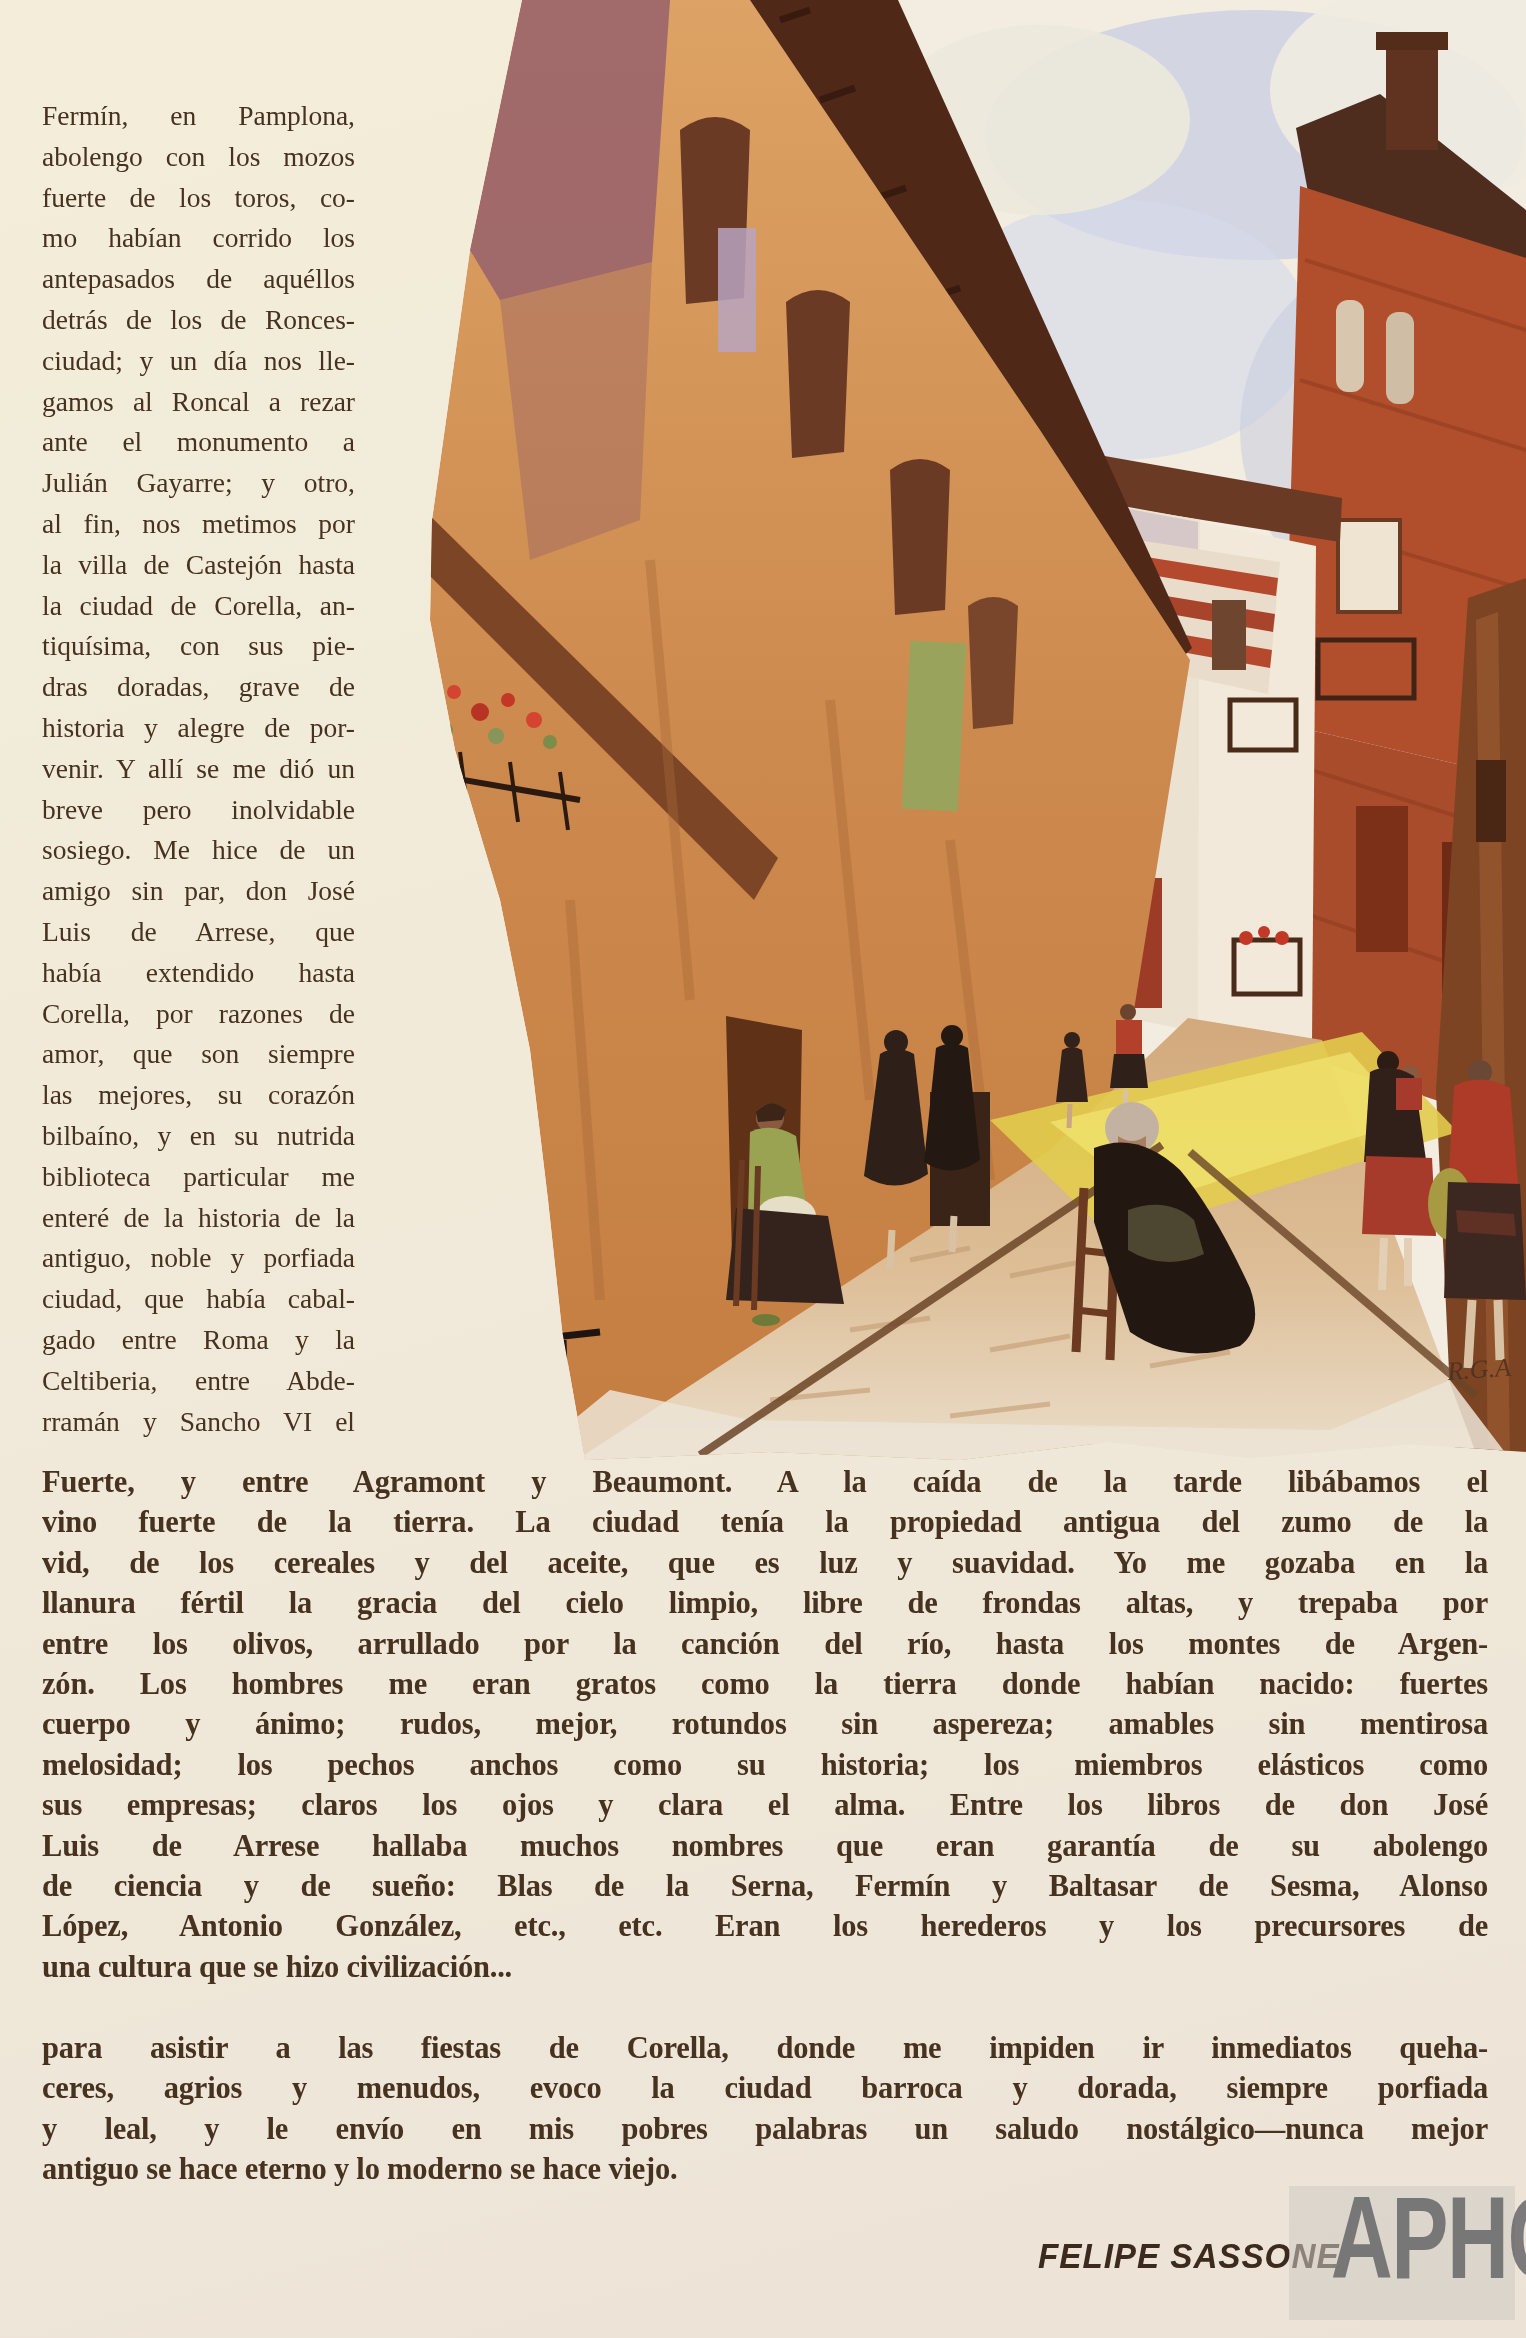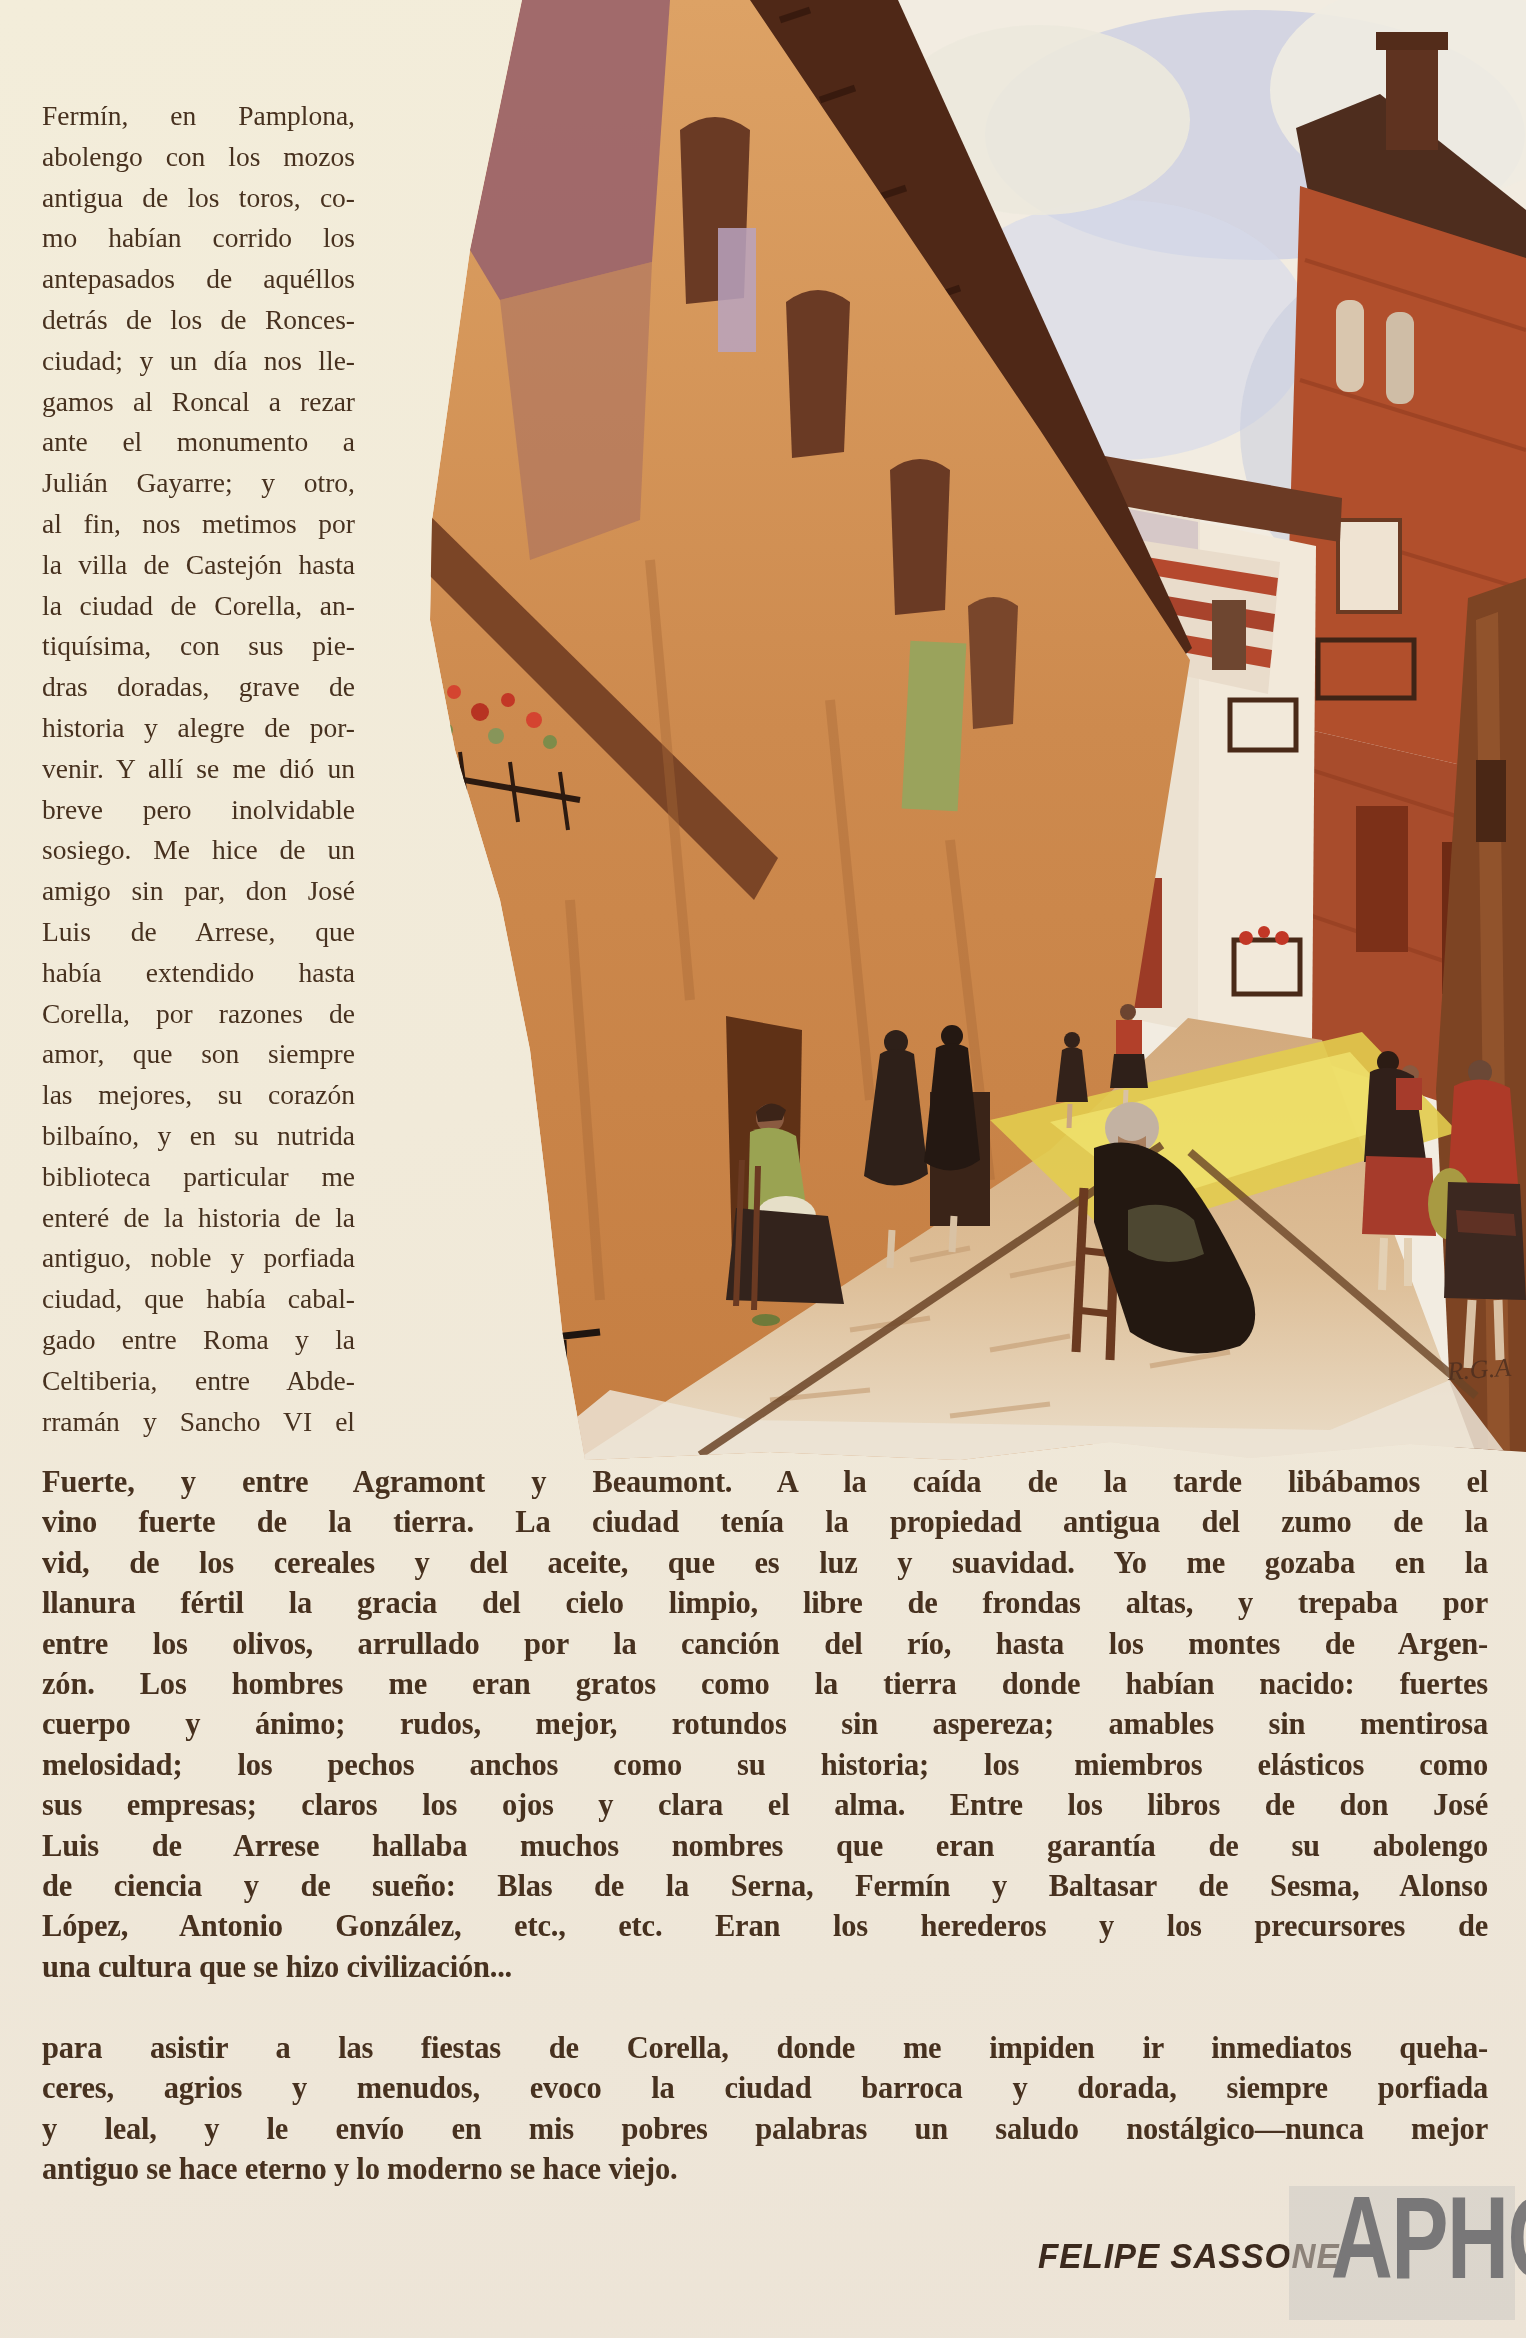--- a/index.html
+++ b/index.html
@@ -253,21 +253,21 @@
         <line x1="1148" y1="1300" x2="1150" y2="1360" stroke="#d9c1a4" stroke-width="9"></line>
       </g>
 
       <text x="1098" y="1380" transform="rotate(-4 1098 1380)" font-family="Liberation Serif, serif" font-style="italic" font-size="26" fill="#4a2d1f" opacity=".8">R.G.A</text>
     </g>
   </svg>
 
   <div class="col">
       <div class="cline">Fermín, en Pamplona,</div>
       <div class="cline">abolengo con los mozos</div>
-      <div class="cline">antigua de los toros, co-</div>
+      <div class="cline">fuerte de los toros, co-</div>
       <div class="cline">mo habían corrido los</div>
       <div class="cline">antepasados de aquéllos</div>
       <div class="cline">detrás de los de Ronces-</div>
       <div class="cline">ciudad; y un día nos lle-</div>
       <div class="cline">gamos al Roncal a rezar</div>
       <div class="cline">ante el monumento a</div>
       <div class="cline">Julián Gayarre; y otro,</div>
       <div class="cline">al fin, nos metimos por</div>
       <div class="cline">la villa de Castejón hasta</div>
       <div class="cline">la ciudad de Corella, an-</div>

